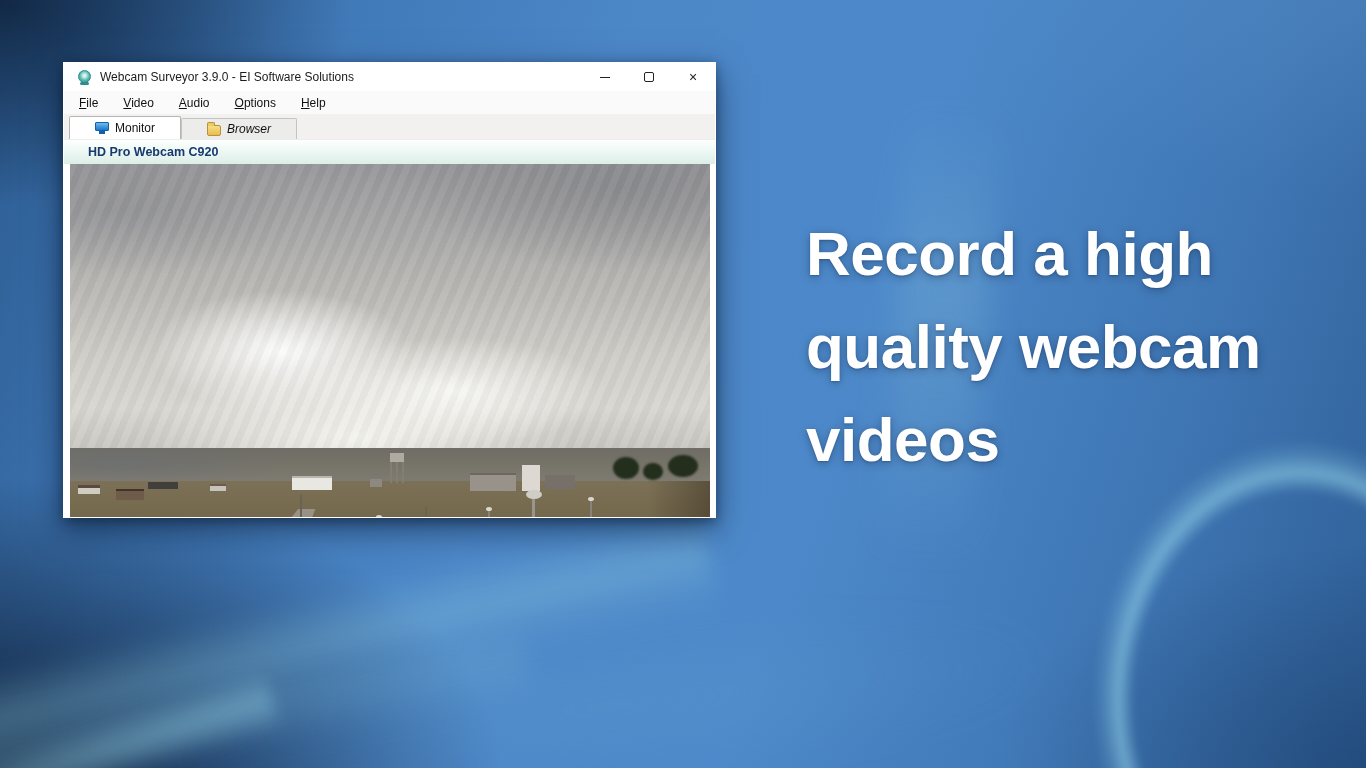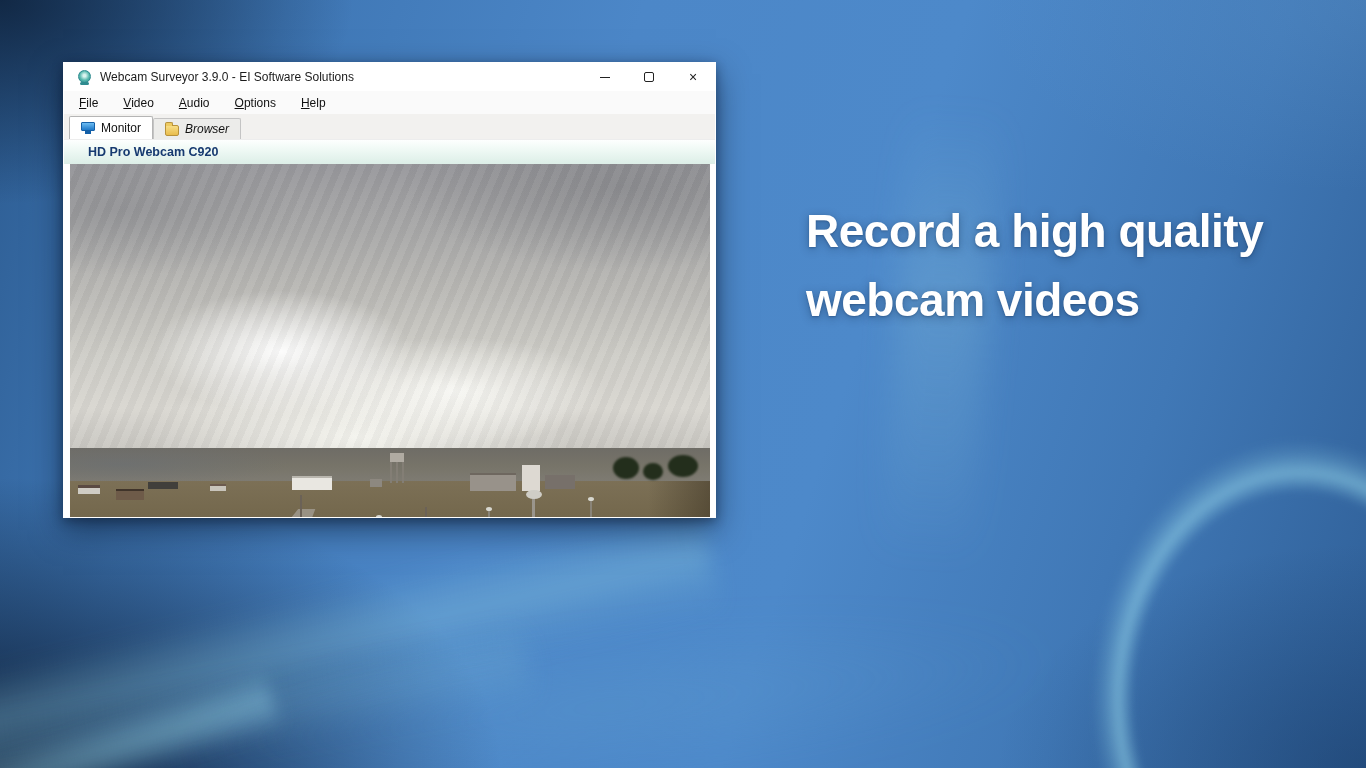--- a/index.html
+++ b/index.html
@@ -26,22 +26,22 @@
     transform:scaleX(.8) rotate(8deg); filter:blur(4px); }
   .streak3 { left:896px; top:110px; width:90px; height:450px; transform:rotate(4deg);
     background:linear-gradient(180deg, transparent, rgba(140,195,220,.26) 40%, rgba(140,195,220,.12) 76%, transparent);
     filter:blur(16px); }
   .streak4 { left:160px; top:636px; width:900px; height:140px; transform:rotate(-6deg);
     background:radial-gradient(ellipse at 50% 50%, rgba(95,155,205,.30), transparent 70%); filter:blur(20px); }
   .streak5 { left:-40px; top:716px; width:320px; height:64px; transform:rotate(-18deg);
     background:linear-gradient(180deg, transparent, rgba(150,210,230,.42), transparent); filter:blur(8px); }
 
   
-  .hero { position:absolute; left:806px; top:197px; width:556px;
-    font-weight:bold; font-size:46px; line-height:1.5; color:#ffffff; letter-spacing:-0.5px;
+  .hero { position:absolute; left:806px; top:207px; width:556px;
+    font-weight:bold; font-size:62px; line-height:1.5; color:#ffffff; letter-spacing:-0.5px;
     text-shadow:0 2px 10px rgba(10,30,60,.35), 0 1px 2px rgba(10,30,60,.28); }
 
   
   .window { position:absolute; left:63px; top:62px; width:653px; height:456px;
     background:#ffffff; border-radius:0; border:1px solid rgba(255,255,255,.85);
     box-shadow:0 12px 30px rgba(4,14,32,.5), 0 3px 10px rgba(4,14,32,.38);
     display:flex; flex-direction:column; overflow:hidden; }
 
   
   .titlebar { height:28px; display:flex; align-items:center; background:#ffffff; flex:0 0 auto; }
@@ -56,21 +56,21 @@
   .glyph-max { width:10px; height:10px; border:1.2px solid #222; border-radius:2px; }
   .winbtn.close { font-size:14px; color:#222; }
 
   
   .menubar { height:23px; display:flex; align-items:center; background:#fafafa; padding-left:6px; flex:0 0 auto; }
   .menu-item { font-size:12px; color:#111; padding:3px 9px; margin-right:7px; cursor:default; }
   .ak { text-decoration:underline; }
 
   
   .tabbar { height:25px; background:#f2f1ef; display:flex; align-items:flex-end; padding-left:5px; flex:0 0 auto; }
-  .tab { display:flex; align-items:center; gap:6px; font-size:12px; color:#111; padding:0 11px;
+  .tab { display:flex; align-items:center; gap:6px; font-size:12px; color:#111; padding:0 25px;
     border:1px solid #b5b5b5; border-bottom:none; border-radius:2px 2px 0 0; height:23px; }
   .tab.active { background:#ffffff; position:relative; z-index:2; }
   .tab.inactive { background:#ececea; height:21px; border-color:#c4c4c4;font-style:italic; }
   .mon-ico { width:14px; height:12px; position:relative; }
   .mon-ico::before { content:''; position:absolute; inset:0 0 3px 0; background:linear-gradient(#6cbcf2,#1e78c8); border:1px solid #1460a8; border-radius:1px; }
   .mon-ico::after { content:''; position:absolute; bottom:0; left:4px; width:6px; height:3px; background:#1460a8; }
   .fold-ico { width:14px; height:11px; position:relative; margin-top:2px;
     background:linear-gradient(#f7dd86,#e9bd4c); border:1px solid #b8923a; border-radius:1px 2px 2px 2px; }
   .fold-ico::before { content:''; position:absolute; top:-4px; left:-1px; width:6px; height:3px;
     background:#eecb62; border:1px solid #b8923a; border-bottom:none; border-radius:2px 2px 0 0; }

